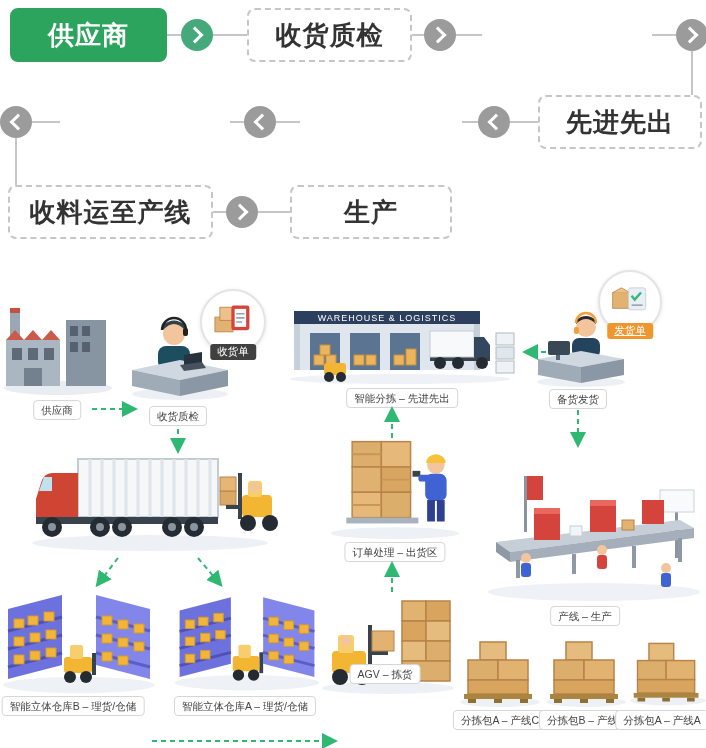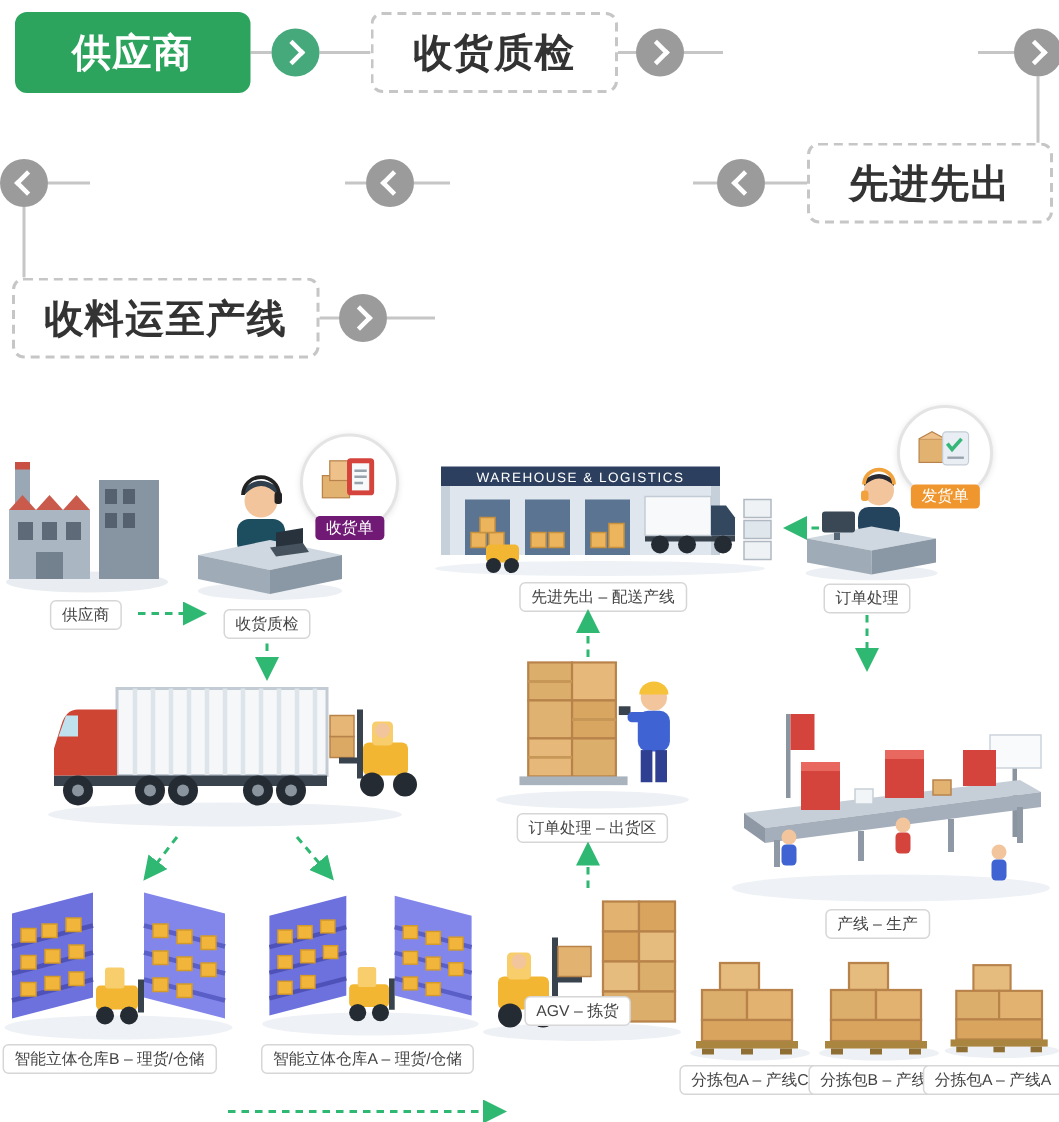--- a/index.html
+++ b/index.html
@@ -19,22 +19,22 @@
   .fline{position:absolute;background:#c6c6c6;}
   .h{height:2px;}.v{width:2px;}
   .node{position:absolute;}
   .node svg{display:block;width:100%;height:100%;}
   .pill{position:absolute;transform:translateX(-50%);background:#fff;border:1px solid #d6d6d6;
         border-radius:4px;padding:2px 7px;font-size:10.5px;color:#444;white-space:nowrap;line-height:1.35;}
   .callout{position:absolute;background:#fff;border:2px solid #e4e4e4;border-radius:50%;
            box-shadow:0 1px 4px rgba(0,0,0,.1);display:flex;align-items:center;justify-content:center;z-index:4;}
   .tag{position:absolute;left:50%;transform:translateX(-50%);bottom:-7px;color:#fff;font-size:10.5px;
        padding:1px 7px;border-radius:3px;white-space:nowrap;}
-  .tag.red{background:#701a75;}
-  .tag.orange{background:#f0962e;}
+  .tag.red{background:#404040;}
+  .tag.orange{background:#f0962e;text-decoration:underline;}
   #arrows{position:absolute;left:0;top:0;width:706px;height:748px;pointer-events:none;z-index:3;}
 </style>
 </head>
 <body>
 
 <div class="flow">
 
   <div class="fline h" style="left:167px;top:34px;width:14px"></div>
   <div class="fline h" style="left:213px;top:34px;width:34px"></div>
   <div class="fline h" style="left:412px;top:34px;width:12px"></div>
@@ -79,20 +79,23 @@
     </div>
   <div class="fbox" style="left:538px;top:95px;width:164px">
       <span>先进先出</span>
     </div>
 
   <div class="fbox" style="left:8px;top:185px;width:205px">
       <span>收料运至产线</span>
     </div>
   <div class="fcirc" style="left:226px;top:196px">
       <span class="chev r"></span>
+    </div>
+  <div class="fbox" style="left:290px;top:185px;width:162px">
+      <span>生产</span>
     </div>
 </div>
 
 <div class="node" style="left:2px;top:298px;width:112px;height:98px">
   <svg viewBox="0 0 112 98">
     <ellipse cx="56" cy="90" rx="54" ry="7" fill="#e9edf1"></ellipse>
     <rect x="8" y="10" width="10" height="52" fill="#9aa7b4"></rect>
     <rect x="8" y="10" width="10" height="5" fill="#c94f43"></rect>
     <rect x="64" y="22" width="40" height="66" fill="#8794a2"></rect>
     <rect x="68" y="28" width="8" height="10" fill="#55616e"></rect>
@@ -170,38 +173,38 @@
     <g stroke="#b0b9c2">
       <rect x="208" y="30" width="18" height="12" fill="#eef2f5"></rect>
         <rect x="208" y="44" width="18" height="12" fill="#dfe6ec"></rect>
         <rect x="208" y="58" width="18" height="12" fill="#eef2f5"></rect>
     </g>
     <rect x="36" y="60" width="22" height="12" rx="3" fill="#f2b632"></rect>
     <circle cx="41" cy="74" r="5" fill="#242b33"></circle>
       <circle cx="53" cy="74" r="5" fill="#242b33"></circle>
   </svg>
 </div>
-<div class="pill" style="left:402px;top:388px">先进先出 – 配送产线</div>
+<div class="pill" style="left:402px;top:388px">智能分拣 – 先进先出</div>
 
 <div class="node" style="left:534px;top:307px;width:95px;height:80px">
   <svg viewBox="0 0 95 80">
     <ellipse cx="47" cy="75" rx="44" ry="5" fill="#eceff3"></ellipse>
     <circle cx="52" cy="20" r="10" fill="#f2c59c"></circle>
     <path d="M42,17 q10,-10 20,0 l0,-4 q-10,-8 -20,0 z" fill="#2b2b33"></path>
     <path d="M42,16 a10,10 0 0 1 20,0" stroke="#f2a23c" stroke-width="2.5" fill="none"></path>
     <rect x="40" y="20" width="5" height="7" rx="2" fill="#f2a23c"></rect>
     <rect x="38" y="31" width="28" height="20" rx="7" fill="#24445e"></rect>
     <polygon points="4,52 47,44 90,52 47,60" fill="#cfd8e0"></polygon>
     <polygon points="4,52 47,60 47,76 4,68" fill="#9fabb7"></polygon>
     <polygon points="90,52 47,60 47,76 90,68" fill="#8a97a4"></polygon>
     <rect x="14" y="34" width="22" height="14" rx="2" fill="#3a4754"></rect>
     <rect x="22" y="48" width="4" height="5" fill="#566573"></rect>
   </svg>
 </div>
-<div class="pill" style="left:578px;top:389px">订单处理</div>
+<div class="pill" style="left:578px;top:389px">备货发货</div>
 
 <div class="callout" style="left:598px;top:270px;width:60px;height:60px">
   <svg viewBox="0 0 56 56" width="44" height="44">
     <rect x="6" y="16" width="22" height="20" fill="#e2b271" stroke="#b8834a"></rect>
     <path d="M6,16 l11,-6 11,6" fill="#eec08a" stroke="#b8834a"></path>
     <rect x="26" y="10" width="22" height="28" rx="3" fill="#e8eef3" stroke="#c3ccd5"></rect>
     <path d="M30,20 l4,5 8,-9" stroke="#35b779" stroke-width="3" fill="none"></path>
     <path d="M30,32 h14" stroke="#98a2ac" stroke-width="2"></path>
   </svg>
   <div class="tag orange">发货单</div>

